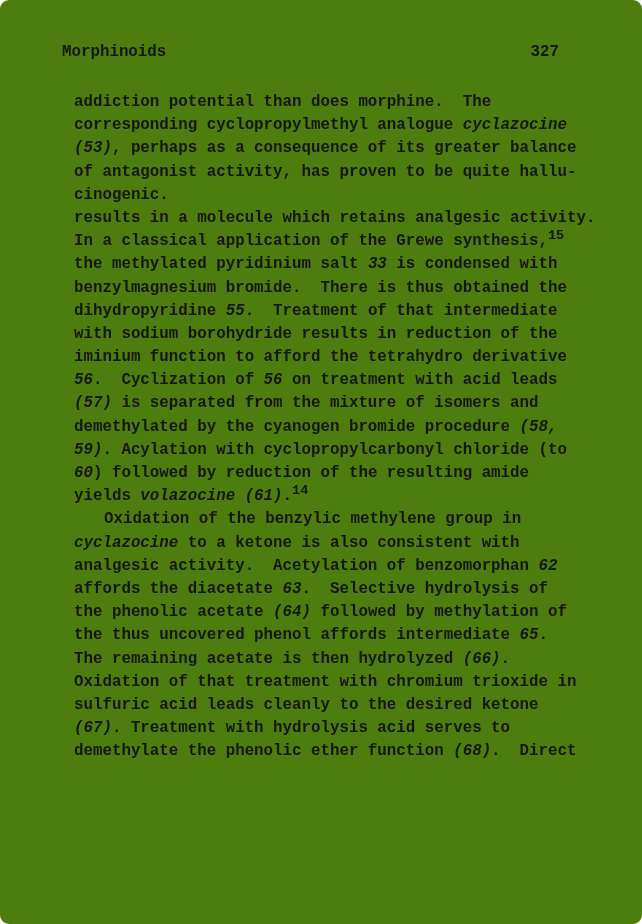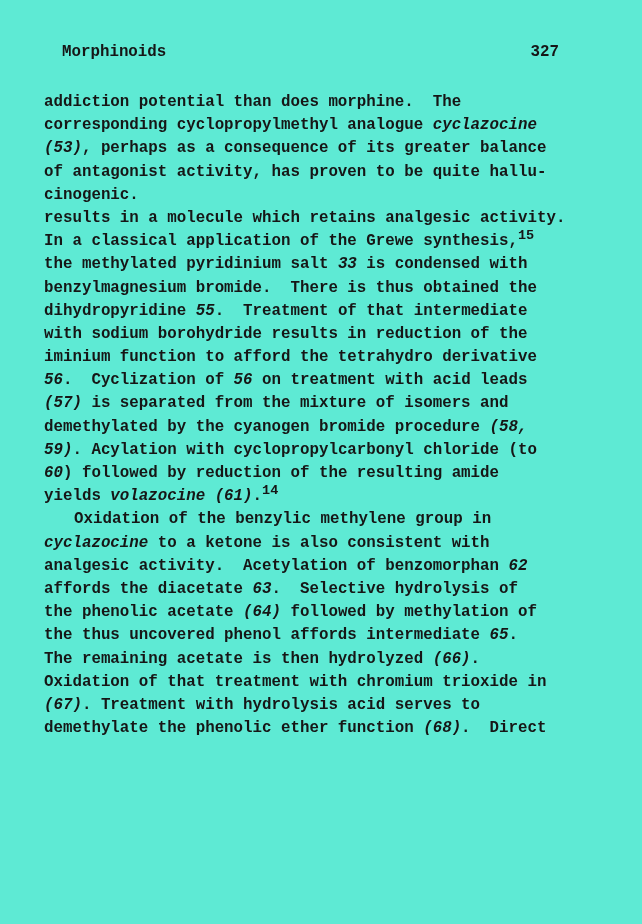--- a/index.html
+++ b/index.html
@@ -4,39 +4,40 @@
 <style>
   html, body {
     margin: 0;
     padding: 0;
     background: #ffffff;
   }
   .page {
     position: relative;
     width: 642px;
     height: 924px;
-    background: #5eead4;
+    background: #4d7c0f;
     overflow: hidden;
     font-family: "Liberation Mono", "DejaVu Sans Mono", monospace;
     font-weight: 700;
     color: #161616;
+    border-radius: 9px;
   }
   .page-header {
     position: absolute;
     left: 62px;
     right: 83px;
     top: 43px;
     display: flex;
     justify-content: space-between;
     font-size: 15.8px;
     line-height: 19px;
   }
   .body-text {
     position: absolute;
-    left: 44px;
+    left: 74px;
     top: 91px;
     width: 545px;
   }
   .line {
     height: 23.2px;
     line-height: 23.2px;
     font-size: 15.8px;
     white-space: pre;
   }
   .line .italic {
@@ -79,16 +80,17 @@
       <div class="line"><span class="italic">60</span><span>) followed by reduction of the resulting amide</span></div>
       <div class="line"><span>yields </span><span class="italic">volazocine</span><span> </span><span class="italic">(61)</span><span>.</span><span class="sup">14</span></div>
       <div class="line indent"><span>Oxidation of the benzylic methylene group in</span></div>
       <div class="line"><span class="italic">cyclazocine</span><span> to a ketone is also consistent with</span></div>
       <div class="line"><span>analgesic activity.  Acetylation of benzomorphan </span><span class="italic">62</span></div>
       <div class="line"><span>affords the diacetate </span><span class="italic">63</span><span>.  Selective hydrolysis of</span></div>
       <div class="line"><span>the phenolic acetate </span><span class="italic">(64)</span><span> followed by methylation of</span></div>
       <div class="line"><span>the thus uncovered phenol affords intermediate </span><span class="italic">65</span><span>.</span></div>
       <div class="line"><span>The remaining acetate is then hydrolyzed </span><span class="italic">(66)</span><span>.</span></div>
       <div class="line"><span>Oxidation of that treatment with chromium trioxide in</span></div>
+      <div class="line"><span>sulfuric acid leads cleanly to the desired ketone</span></div>
       <div class="line"><span class="italic">(67)</span><span>. Treatment with hydrolysis acid serves to</span></div>
       <div class="line"><span>demethylate the phenolic ether function </span><span class="italic">(68)</span><span>.  Direct</span></div>
     </div>
 </div>
 
 </body></html>

